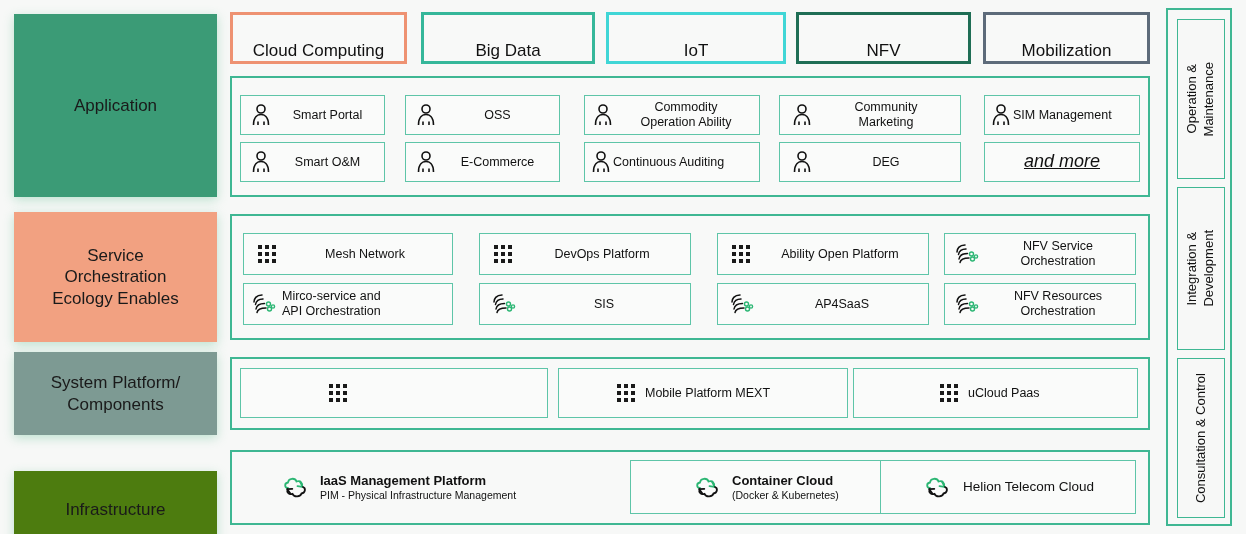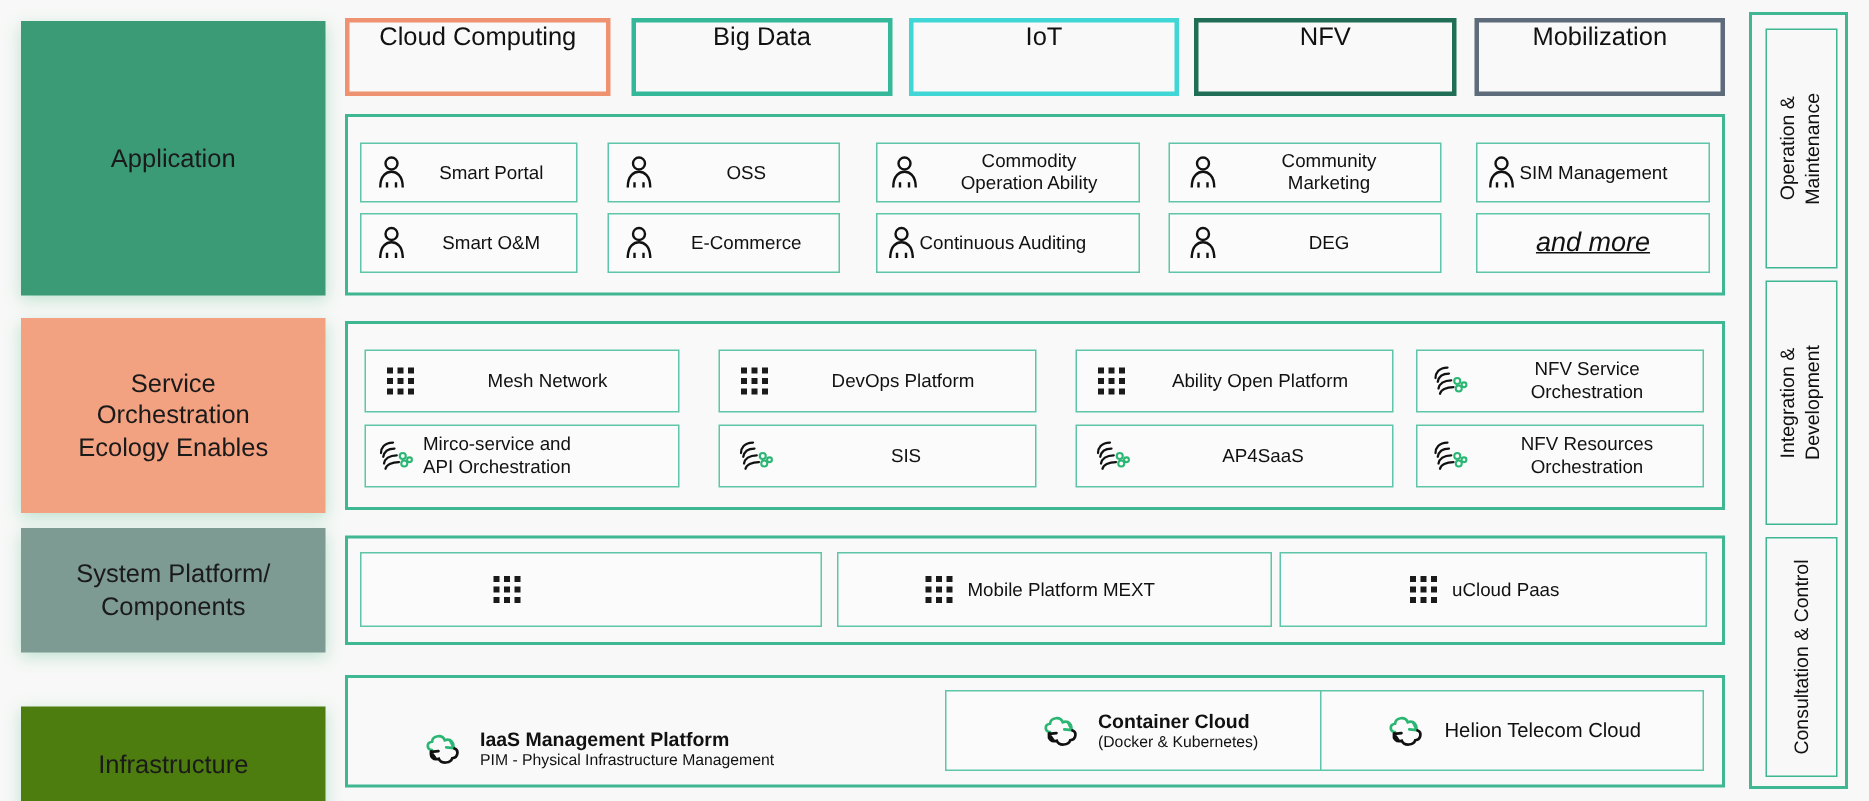--- a/index.html
+++ b/index.html
@@ -34,21 +34,21 @@
   }
   .vtext{
     writing-mode:vertical-rl;transform:rotate(180deg);
     font-size:13px;line-height:1.3;text-align:center;color:#111;white-space:pre-line;
   }
 
   
   .hdr-box{
     position:absolute;top:12px;height:52px;
     background:#f8f9f8;box-sizing:border-box;
-    display:flex;align-items:flex-start;justify-content:center;
+    display:flex;align-items:flex-end;justify-content:center;
     font-size:17px;color:#111;
   }
   .panel{
     position:absolute;
     border:2px solid #3fb793;background:#f8f9f8;box-sizing:border-box;
   }
   .cell{
     position:absolute;
     border:1.3px solid #5ec5a8;background:#fafbfa;box-sizing:border-box;
     display:flex;align-items:center;
@@ -424,21 +424,21 @@
             <rect x="16" y="16" width="4" height="4"></rect>
           </g>
         </svg>
     </span>
     <span class="lbl" style="text-align:left;padding-left:8px;">uCloud Paas</span>
   </div>
 
   <div class="panel" style="left:230px;top:450px;width:920px;height:75px;">
   </div>
 
-  <div class="cell" style="left:243px;top:472px;width:340px;height:54px;border:none;background:transparent;align-items:center;">
+  <div class="cell" style="left:243px;top:460px;width:340px;height:54px;border:none;background:transparent;align-items:center;">
     <span class="ico" style="margin-left:38px;">
       <svg width="30" height="26" viewBox="0 0 30 26">
         <path d="M7 14 C3.5 14 3 9 7 8.5 C7.5 4 14 3.5 15.5 7.5 C19 6 22 9 21 12.5" fill="none" stroke="#2bb673" stroke-width="1.8" stroke-linecap="round"></path>
         <path d="M19 7.5 L21.6 12.8 L16.5 12.2" fill="none" stroke="#2bb673" stroke-width="1.8" stroke-linejoin="round" stroke-linecap="round"></path>
         <path d="M22 13 C25 14 24.5 19 20.5 19.5 C19.5 23 13 23.5 11.5 19.8 C8 21 5.5 18.5 6.5 15" fill="none" stroke="#111" stroke-width="1.8" stroke-linecap="round"></path>
         <path d="M9.5 19.8 L6.3 15.2 L11.3 14.8" fill="none" stroke="#111" stroke-width="1.8" stroke-linejoin="round" stroke-linecap="round"></path>
       </svg>
     </span>
     <span class="lbl infra-txt" style="text-align:left;padding-left:9px;">
       <span class="bold">IaaS Management Platform</span>

